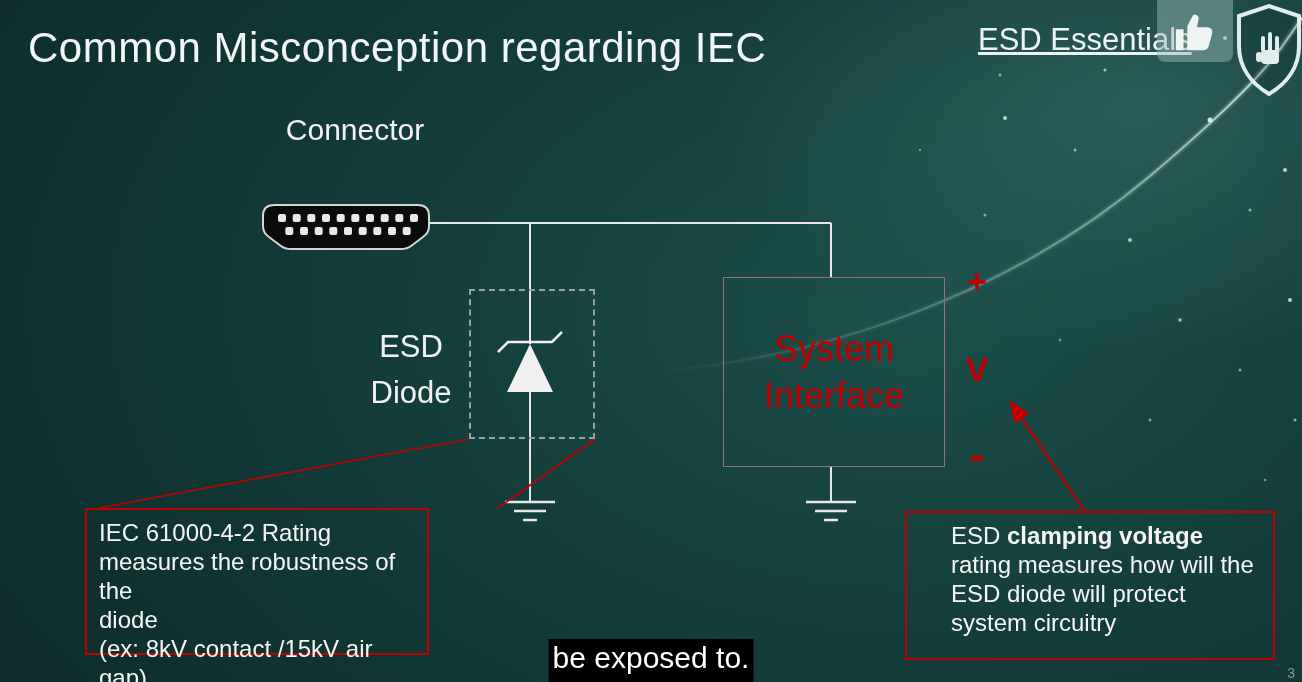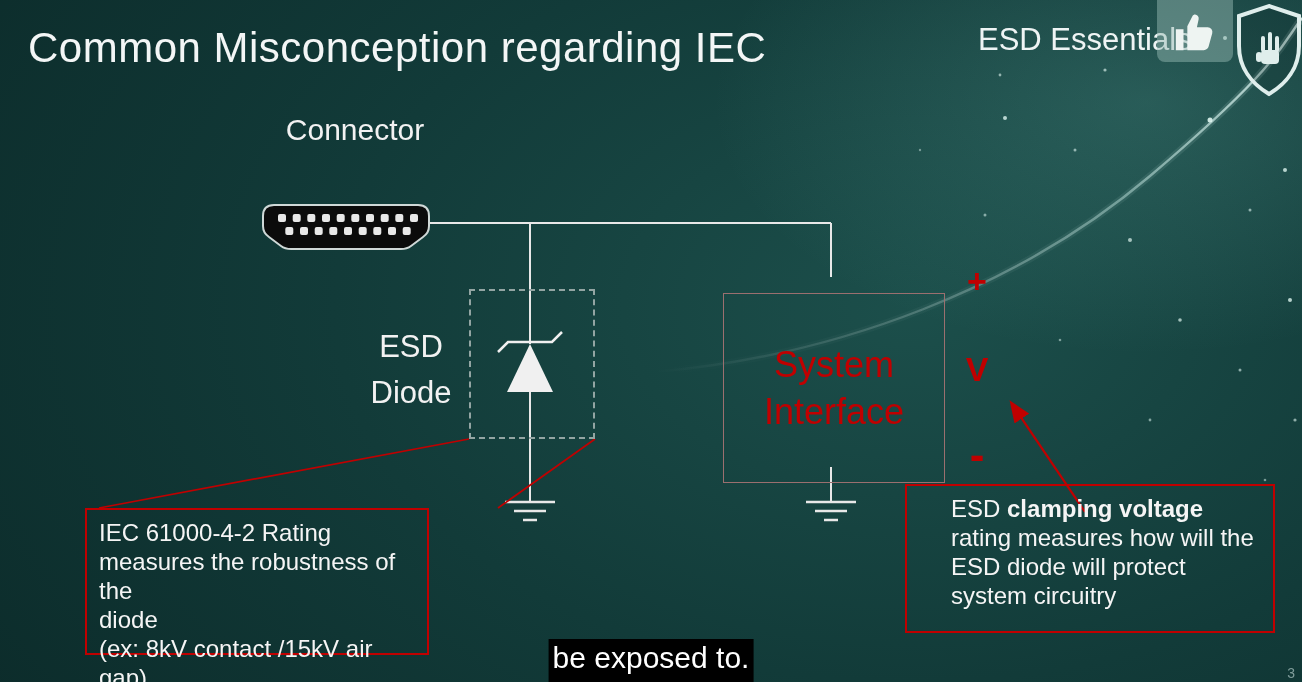--- a/index.html
+++ b/index.html
@@ -12,54 +12,54 @@
       radial-gradient(1200px 780px at 70% 45%, #1c4f4b 0%, #123b39 48%, #0b2928 100%);
   }
   svg.layer { position:absolute; left:0; top:0; width:1302px; height:682px; pointer-events:none; }
 
   .title {
     position:absolute; left:28px; top:24px;
     font-size:42px; color:#f3f6f6; letter-spacing:0.5px; white-space:nowrap;
   }
   .brand {
     position:absolute; left:978px; top:22px;
-    font-size:31px; color:#eef4f4; white-space:nowrap;
+    font-size:31px; color:#eef4f4; white-space:nowrap;text-decoration:underline;
   }
   .connector-label {
     position:absolute; left:255px; top:106px; width:200px;
     text-align:center; font-size:30px; line-height:48px; color:#f2f2f2;
   }
   .esd-label {
     position:absolute; left:358px; top:324px; width:106px;
     text-align:center; font-size:31px; line-height:46px; color:#f2f2f2;
   }
   .dashed-box {
     position:absolute; left:469px; top:289px; width:126px; height:150px;
     border:2px dashed #93a5a3;
   }
   .system-box {
     position:absolute; left:723px; top:277px; width:222px; height:190px;
     border:1px solid #9b6f6f;
     display:flex; flex-direction:column; align-items:center; justify-content:center;
-    color:#c00000; font-size:36px; line-height:47px;margin-top:16px;
+    color:#c00000; font-size:36px; line-height:47px;
   }
   .terminal {
     position:absolute; left:956px; width:42px; text-align:center;
     color:#c00000; font-weight:bold; font-size:34px;
   }
   .terminal.plus  { top:262px; }
   .terminal.volt  { top:350px; }
   .terminal.minus { top:430px; font-size:44px; }
 
   .callout {
     position:absolute; border:2px solid #c00000;
     padding:8px 12px; color:#f5f5f5; font-size:24px; line-height:29px;
   }
   .callout-left  { left:85px;  top:508px; width:344px; height:147px; }
-  .callout-right { left:905px; top:484px; width:370px; height:149px;padding-left:44px; }
+  .callout-right { left:905px; top:511px; width:370px; height:149px;padding-left:44px; }
   .callout b { font-weight:bold; }
   .callout .inline { display:inline; }
 
   .caption {
     position:absolute; left:50%; bottom:0; transform:translateX(-50%);
     background:#000; color:#fff; font-size:30px; padding:2px 4px 7px;
     white-space:nowrap;
   }
   .page-number {
     position:absolute; right:7px; bottom:1px;

